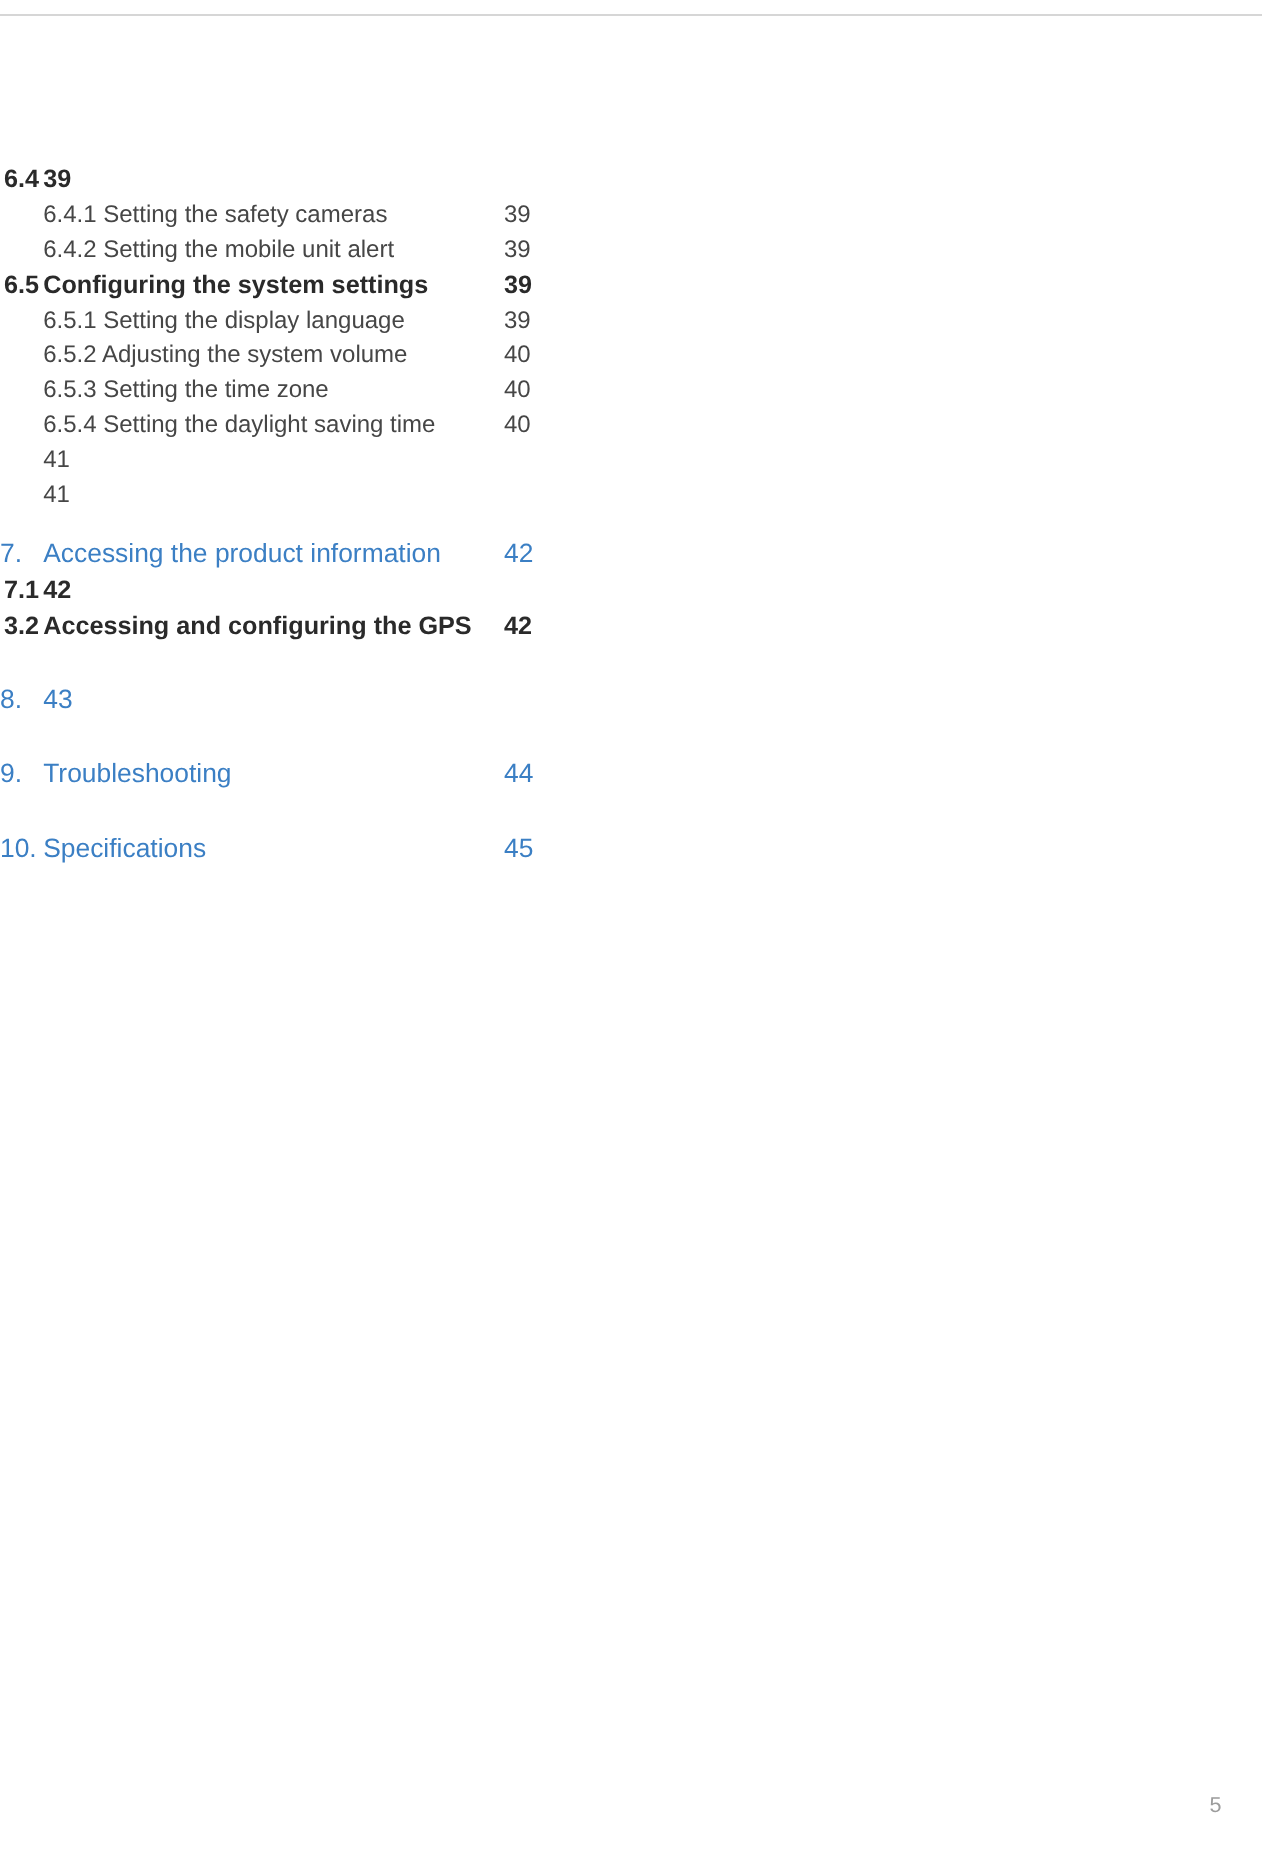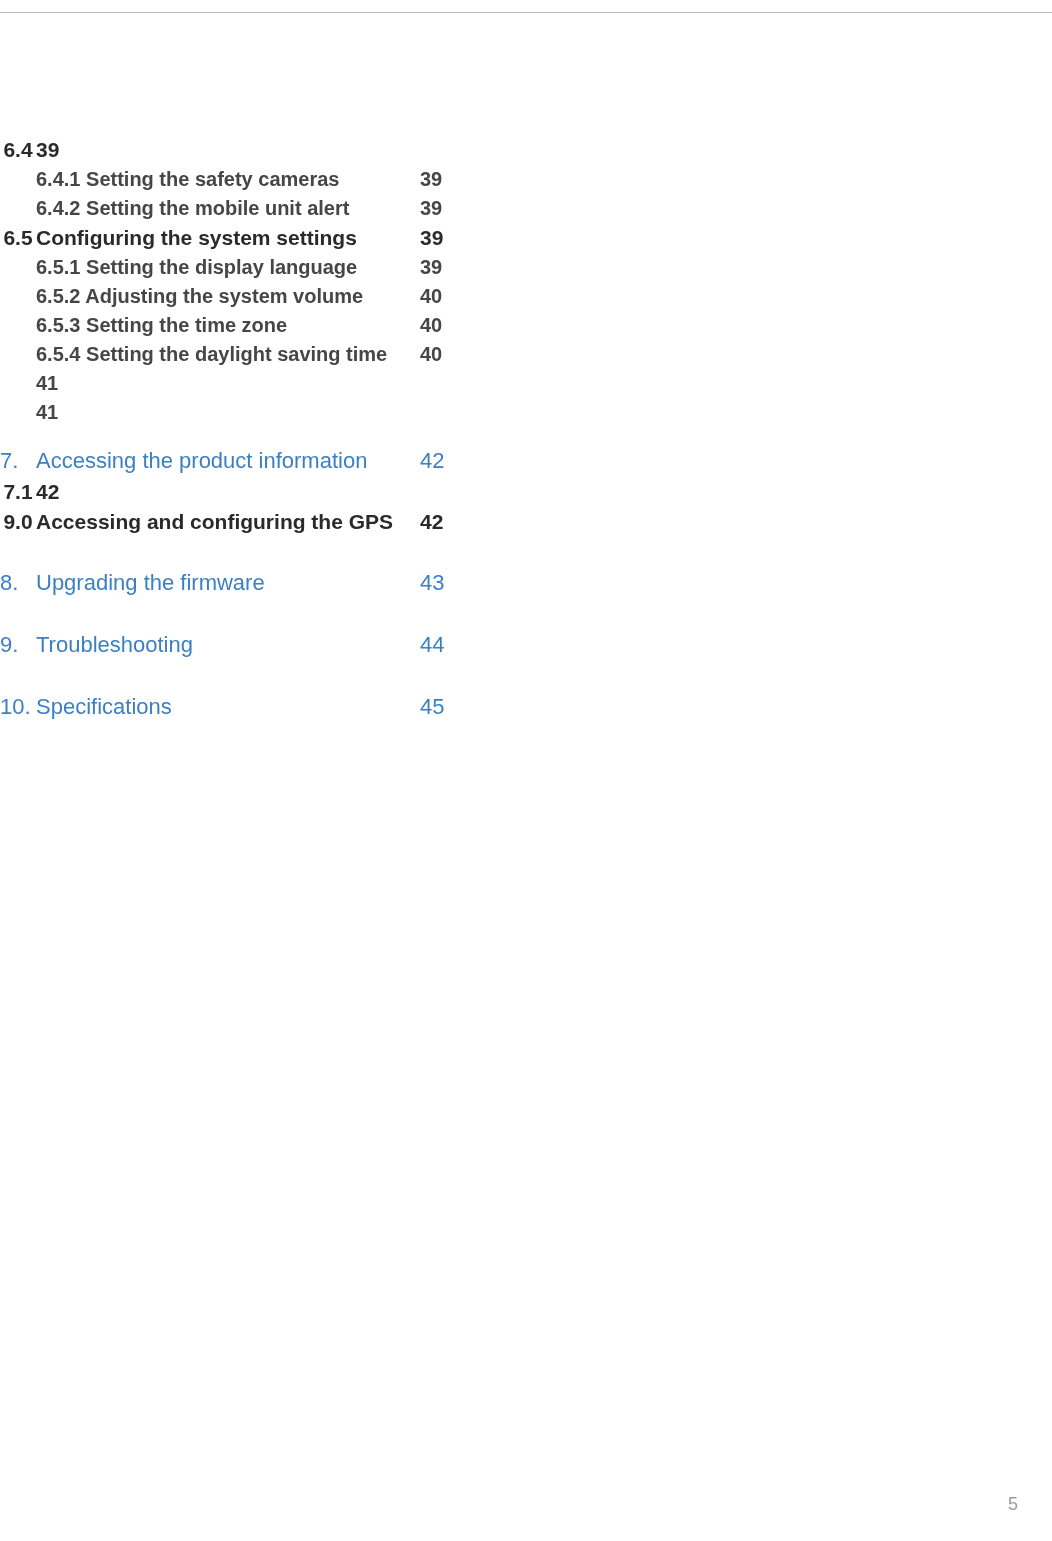--- a/index.html
+++ b/index.html
@@ -61,21 +61,21 @@
     }
     
     .sec2 .num {
       font-variant-numeric: lining-nums;
       text-align: center;
     }
     
     
     .sub {
       font-size: 20px;
-      font-weight: 700;
+      font-weight: 400;
       color: #464646;
       font-stretch: condensed;
     }
     
     .sub .num {
       width: 36px;
     }
     
     
     .chap {
@@ -171,30 +171,29 @@
     <span class="title">Accessing the product information</span>
     <span class="page">42</span>
   </div>
 
   <div class="row sec2">
     <span class="num">7.1</span>
     <span class="page">42</span>
   </div>
 
   <div class="row sec2">
-    <span class="num">9.0</span>
+    <span class="num">3.2</span>
     <span class="title">Accessing and configuring the GPS</span>
     <span class="page">42</span>
   </div>
 
   <div class="gap-lg"></div>
 
   <div class="row chap">
     <span class="num">8.</span>
-    <span class="title">Upgrading the firmware</span>
     <span class="page">43</span>
   </div>
 
   <div class="gap-lg"></div>
 
   <div class="row chap">
     <span class="num">9.</span>
     <span class="title">Troubleshooting</span>
     <span class="page">44</span>
   </div>

